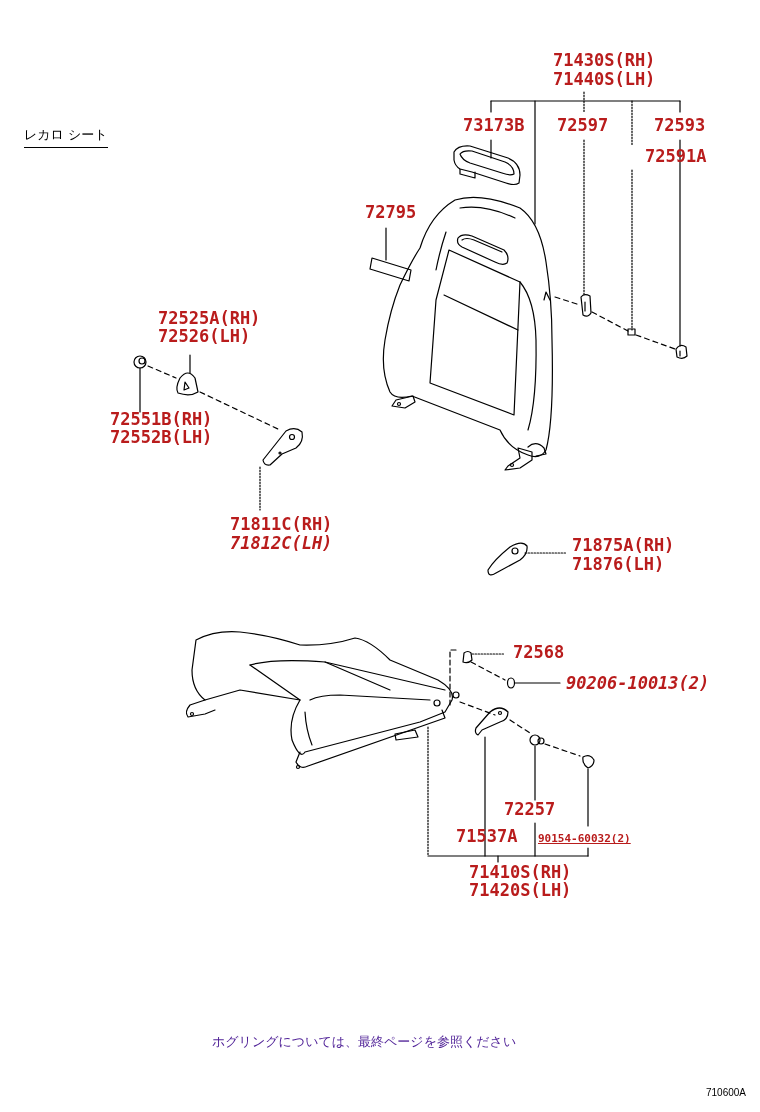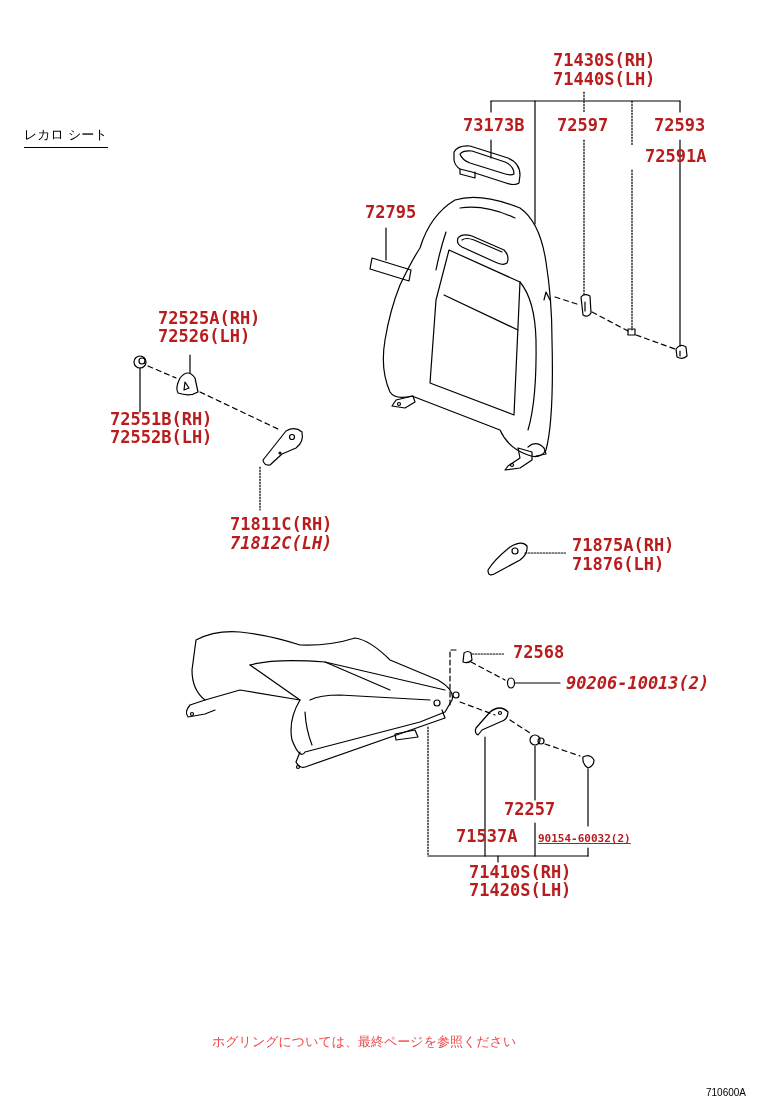--- a/index.html
+++ b/index.html
@@ -1,18 +1,18 @@
 <!DOCTYPE html>
 <html><head>
 <meta charset="utf-8">
 <style>
   html,body{margin:0;padding:0;background:#fff;}
   #canvas{position:relative;width:760px;height:1112px;background:#ffffff;overflow:hidden;font-family:"DejaVu Sans Mono","Liberation Mono",monospace;color:#000;}
   .lbl{position:absolute;font-family:"DejaVu Sans Mono","Liberation Mono",monospace;font-weight:bold;font-size:17px;line-height:19px;letter-spacing:0px;white-space:pre;color:#b91c1c;}
-  .jp{position:absolute;font-family:"DejaVu Sans","Liberation Sans",sans-serif;font-size:13px;white-space:pre;color:#ef4444;}
+  .jp{position:absolute;font-family:"DejaVu Sans","Liberation Sans",sans-serif;font-size:13px;white-space:pre;color:#4c1d95;}
   .title{position:absolute;left:24px;top:88px;font-family:"DejaVu Sans","Liberation Sans",sans-serif;font-size:13px;border-bottom:1px solid #000;padding-bottom:3px;white-space:pre;margin-top:38px;}
   .code{position:absolute;right:14px;top:1087px;font-family:Liberation Sans, sans-serif;font-size:10px;white-space:pre;}
   svg{position:absolute;left:0;top:0;}
   .part{cursor:pointer;}
 </style>
 </head>
 <body>
 
 <div id="canvas">
 

